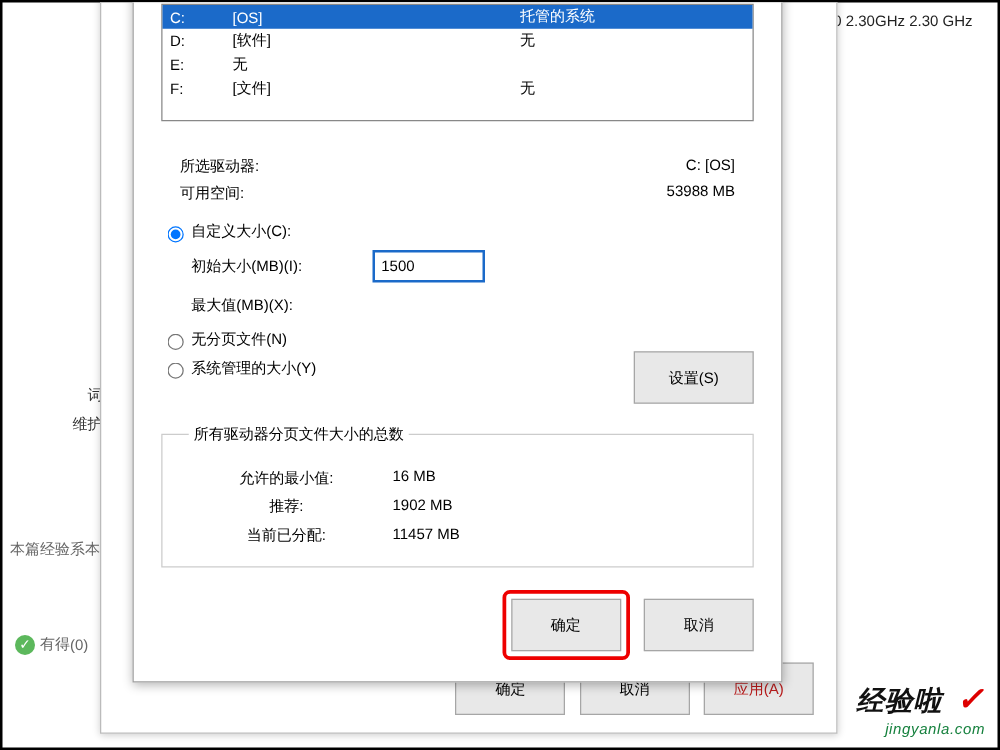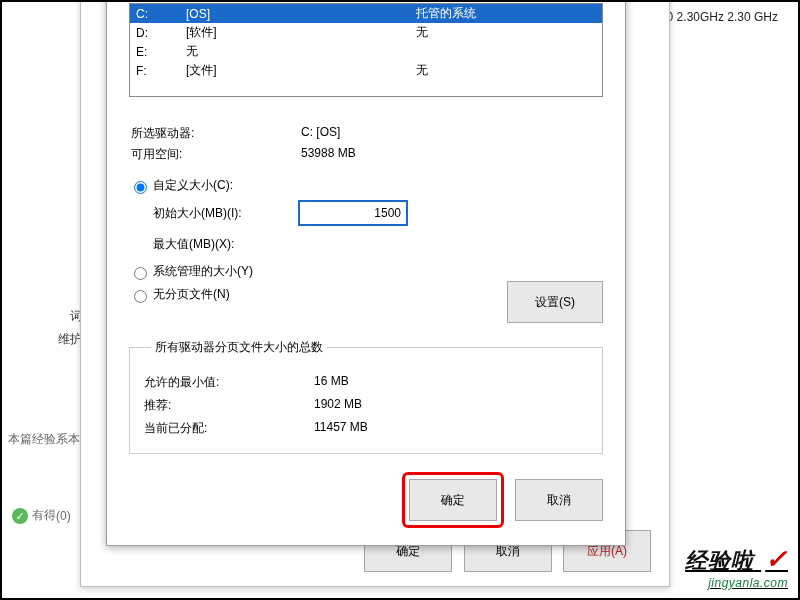--- a/index.html
+++ b/index.html
@@ -115,45 +115,45 @@
   .drive-row.sel {
     background: #1b6ac9;
     color: #fff;
   }
   .col-letter { width: 50px; }
   .col-label { width: 230px; }
   .col-page { flex: 1; }
   .info-block { margin-top: 28px; }
   .info-row {
     display: flex;
-    margin: 4px 2px;
-    font-size: 12px;
+    margin: 4px 15px;
+    font-size: 12px;
+    justify-content: space-between;
   }
   .info-label { width: 170px; }
   .radio-row {
     display: flex;
     align-items: center;
     margin: 6px 0;
     font-size: 12px;
   }
   .radio-row input[type=radio] { margin-right: 6px; }
   .input-row {
     display: flex;
     align-items: center;
     margin: 6px 0 10px 24px;
     font-size: 12px;
   }
   .input-row .lbl { width: 145px; }
   .num-input {
-    width: 110px;
+    width: 90px;
     height: 24px;
     border: 1px solid #888;
     padding: 0 5px;
     font-size: 12px;
-    text-align: right;
   }
   .num-input.focus {
     border: 2px solid #1b6ac9;
     height: 26px;
   }
   .set-row {
     display:flex;
     align-items:center;
     justify-content:flex-end;
     margin-top:-28px;
@@ -170,39 +170,39 @@
     top: -9px;
     left: 21px;
     background: #fff;
     padding: 0 4px;
     font-size: 12px;
   }
   .summary-row {
     display: flex;
     margin: 6px 0;
     font-size: 12px;
+    text-align: center;
   }
   .summary-row .lbl { width: 170px; }
   .inner-buttons {
     margin-top: 18px;
     text-align: right;
   }
   .redbox {
     border: 3px solid #e00;
     border-radius: 6px;
     padding: 4px 4px;
     display:inline-block;
   }
   
   .watermark {
     position: absolute;
     right: 10px;
     bottom: 8px;
     text-align: right;
-    text-decoration: underline;
   }
   .wm1 {
     font-size: 22px;
     font-weight: 900;
     color: #111;
     letter-spacing: 1px;
     font-style: italic;
   }
   .wm1 .chk { color:#d00; font-size:26px; margin-left:4px;}
   .wm2 {
@@ -283,26 +283,26 @@
     <span class="lbl">初始大小(MB)(I):</span>
     <input class="num-input focus" value="1500" style="">
   </div>
 
   <div class="input-row">
     <span class="lbl">最大值(MB)(X):</span>
   </div>
 
   <div class="radio-row">
     <input type="radio" style="">
-    <span>系统管理的大小(Y)</span>
+    <span>无分页文件(N)</span>
   </div>
 
   <div class="radio-row">
     <input type="radio" style="">
-    <span>无分页文件(N)</span>
+    <span>系统管理的大小(Y)</span>
   </div>
   <div class="set-row">
     <button class="btn">设置(S)</button>
   </div>
 
   <div class="groupbox">
     <span class="legend">所有驱动器分页文件大小的总数</span>
     <div class="summary-row">
       <span class="lbl">允许的最小值:</span>
       <span>16 MB</span>

